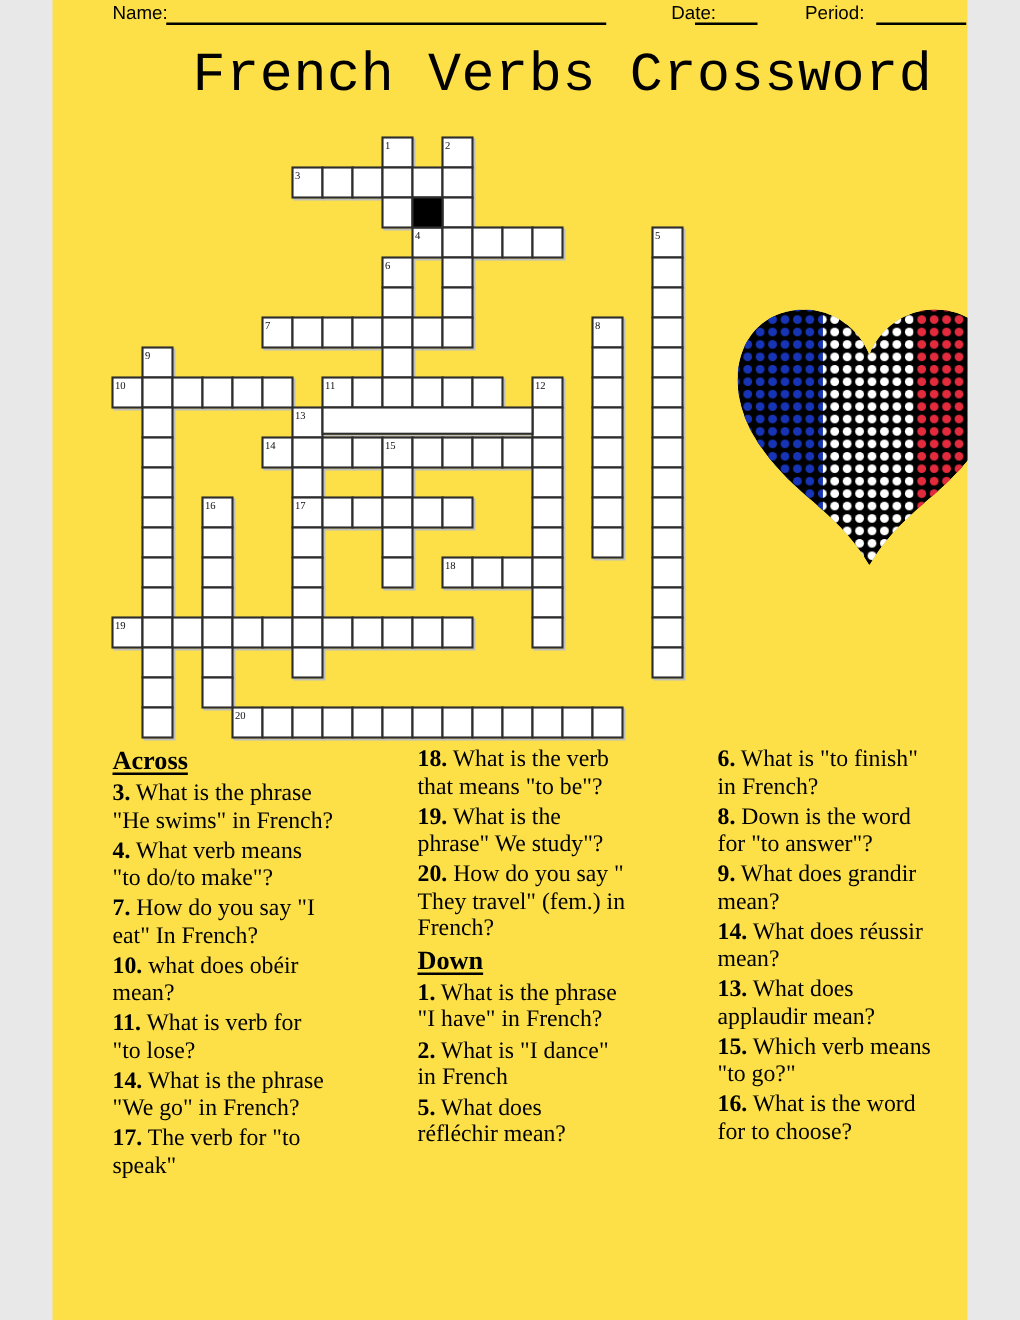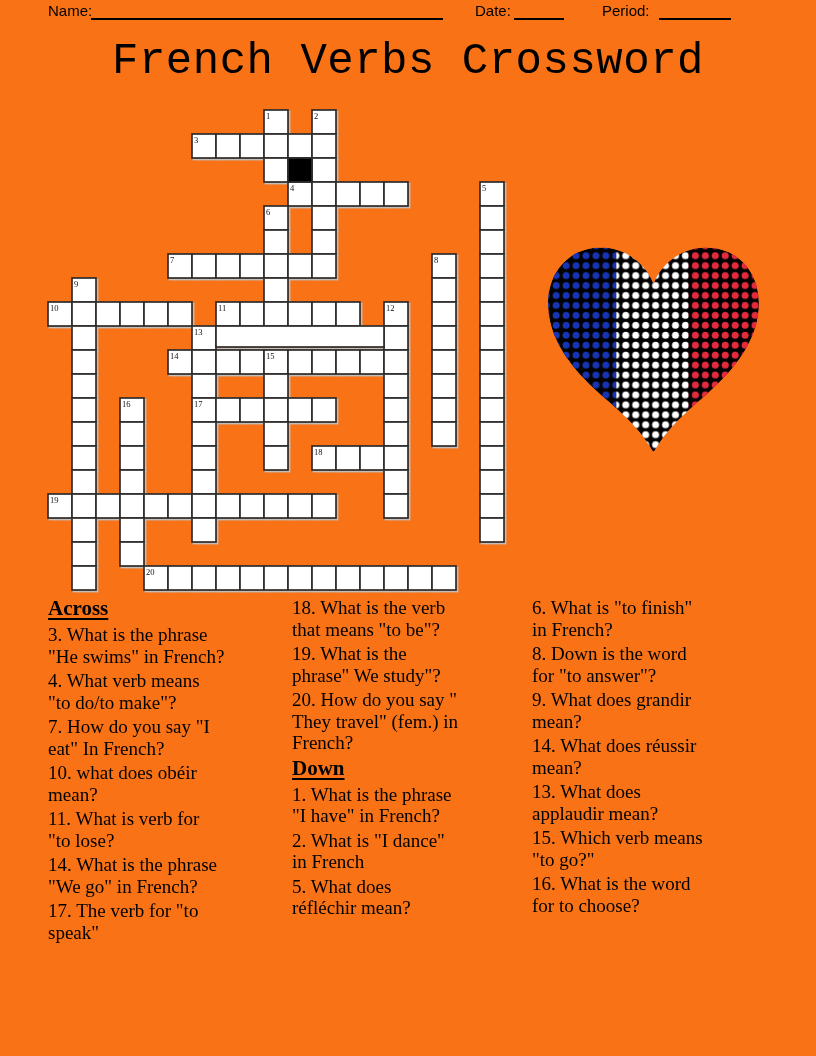--- a/index.html
+++ b/index.html
@@ -1,42 +1,42 @@
 <!DOCTYPE html>
 <html><head>
 <meta charset="utf-8">
 <style>
   html,body{margin:0;padding:0;background:#e8e8e8;}
-  .page{position:relative;width:816px;height:1056px;background:#f97316;margin:0 auto;overflow:hidden;
+  .page{position:relative;width:732px;height:1056px;background:#fde047;margin:0 auto;overflow:hidden;
         font-family:"Liberation Serif","DejaVu Serif",serif;color:#000;}
   
   .hdr-label{position:absolute;top:2px;font-family:"Liberation Sans","DejaVu Sans",sans-serif;
              font-size:15px;color:#000;white-space:nowrap;}
   .hdr-line{position:absolute;top:3px;height:15px;border-bottom:2px solid #000;}
   #name-label{left:48px;}
   #name-line{left:91px;width:352px;}
-  #date-label{left:475px;text-align:center;}
+  #date-label{left:495px;text-align:center;}
   #date-line{left:514px;width:50px;}
   #period-label{left:602px;}
   #period-line{left:659px;width:72px;}
   
   .title{position:absolute;top:36px;left:0;width:816px;text-align:center;
          font-size:44px;letter-spacing:.5px;font-weight:400;font-family:Liberation Mono, monospace;}
   
   .grid-svg{position:absolute;left:0;top:0;}
   .heart{position:absolute;left:542px;top:241px;width:223px;height:216px;}
   
   .clue-col{position:absolute;top:597px;}
   .clue-col-1{left:48px;width:236px;}
   .clue-col-2{left:292px;width:232px;}
   .clue-col-3{left:532px;width:236px;}
   .clue-header{font-size:21px;line-height:23px;font-weight:bold;margin:0 0 4px 0;}
   .clue-header span{text-decoration:underline;text-decoration-thickness:2px;text-underline-offset:3px;}
   .clue{font-size:19px;line-height:21.5px;margin:0 0 3px 0;}
-  .clue-num{font-weight:normal;margin-top:12px;}
+  .clue-num{font-weight:bold;margin-top:12px;}
   .clue-text{white-space:pre-line;}
 </style>
 </head>
 <body>
 
 <div class="page">
 
   <span class="hdr-label" id="name-label">Name:</span>
   <div class="hdr-line" id="name-line"></div>
   <span class="hdr-label" id="date-label">Date:</span>

